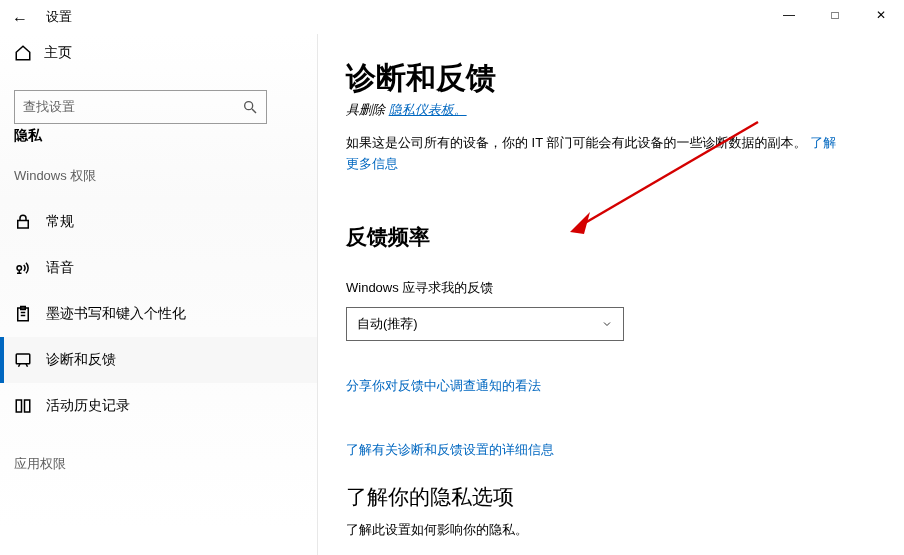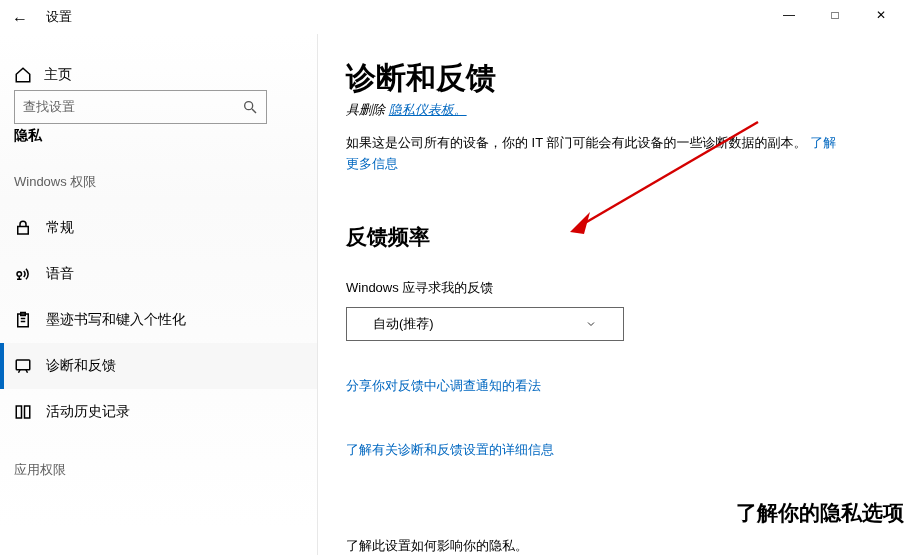--- a/index.html
+++ b/index.html
@@ -4,44 +4,44 @@
 <style>
   * { box-sizing: border-box; margin: 0; padding: 0; }
   html, body { width: 904px; height: 555px; overflow: hidden; background:#ffffff; font-family: "Microsoft YaHei", "Segoe UI", sans-serif; color:#000; }
   .titlebar { height: 34px; display:flex; align-items:center; }
   .titlebar .back { width: 40px; text-align:center; font-size:16px; }
   .titlebar .title { margin-left: 6px; font-size: 13px; }
   .window-controls { position:absolute; top:0; right:0; display:flex; }
   .window-controls div { width: 46px; height: 30px; display:flex; align-items:center; justify-content:center; font-size:12px; }
   .layout { display:flex; height: calc(555px - 34px); }
   .sidebar { width: 318px; height:100%; padding-left: 14px; padding-top:10px; position:relative; border-right:1px solid #e8e8e8; background: linear-gradient(180deg,#ffffff 0%, #fafafa 32%, #ffffff 95%); }
-  .home-row { display:flex; align-items:flex-end; gap:12px; height:40px; font-size:14px; }
+  .home-row { display:flex; align-items:flex-start; gap:12px; height:40px; font-size:14px; }
   .home-row svg { width:18px; height:18px; }
   .searchbox { margin-top:6px; width: 253px; height:34px; border:1px solid #9b9b9b; display:flex; align-items:center; padding: 0 8px; justify-content:space-between; font-size:13px; color:#333; }
   .searchbox span { color:#666; }
   .cat-title { margin-top:3px; font-weight:700; font-size:14px; }
-  .group-title { margin-top:28px; font-size:13px; color:#5f5f5f; }
+  .group-title { margin-top:22px; font-size:13px; color:#5f5f5f; }
   .nav-item { display:flex; align-items:center; gap:14px; height:46px; font-size:14px; margin-left:-14px; padding-left:14px; }
   .nav-item.first { margin-top:14px; }
   .nav-item.active { border-left:4px solid #0067c0; padding-left:10px; background:#f7f7f7; }
   .nav-item svg { width:18px; height:18px; flex-shrink:0; }
   .app-perm { margin-top:26px; font-size:13px; color:#5f5f5f; }
   .content { flex:1; padding-left:28px; padding-top:24px; position:relative; overflow:hidden; }
   h1.page-title { font-size:30px; font-weight:600; }
   .cut-text { font-size:13px; margin-top:2px;font-style:italic; }
   .cut-link { color:#0067c0; text-decoration:underline; filter:blur(0.6px); }
   .para1 { font-size:13px; line-height:1.6; margin-top:14px; max-width:500px; }
   .link-blue { color:#0067c0; cursor:pointer; }
   h2.section-title { font-size:21px; font-weight:700; margin-top:48px; }
   .label-small { font-size:13px; margin-top:28px; }
-  .dropdown { margin-top:10px; width:278px; height:34px; border:1px solid #666; display:flex; align-items:center; justify-content:space-between; padding:0 26px; font-size:13px; }
+  .dropdown { margin-top:10px; width:278px; height:34px; border:1px solid #666; display:flex; align-items:center; justify-content:space-between; padding:0 10px; font-size:13px; }
   .dropdown svg { width:12px; height:12px; }
   .block-link { font-size:13px; color:#0067c0; margin-top:36px; cursor:pointer; }
   .block-link2 { font-size:13px; color:#0067c0; margin-top:46px; cursor:pointer; }
-  h2.section-title2 { font-size:21px; font-weight:700; margin-top:40px;text-align:right; }
+  h2.section-title2 { font-size:21px; font-weight:400; margin-top:24px; }
   .para2 { font-size:13px; margin-top:10px; }
   .arrow-svg { position:absolute; left:230px; top:78px; pointer-events:none; }
 </style>
 </head>
 <body>
 
 <div class="titlebar">
   <div class="back"><span>←</span></div>
   <div class="title">设置</div>
   <div class="window-controls">

